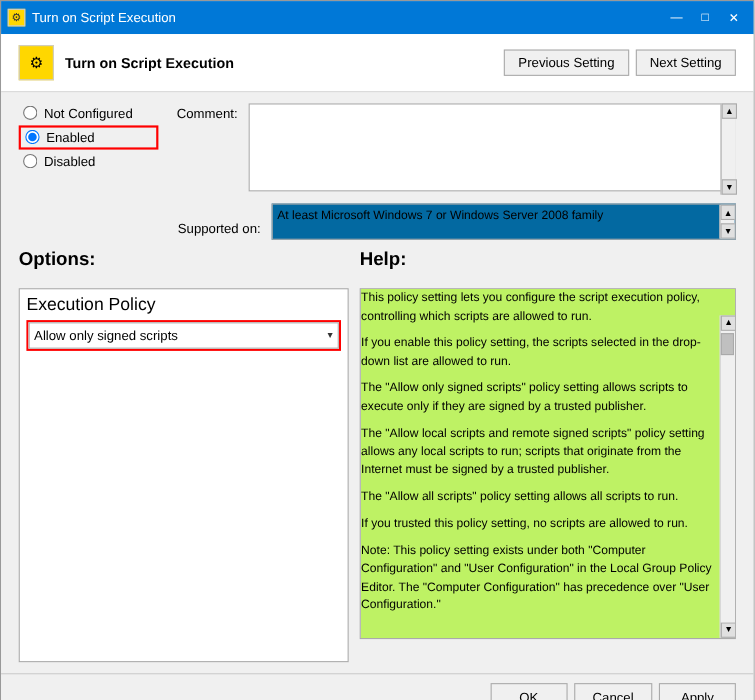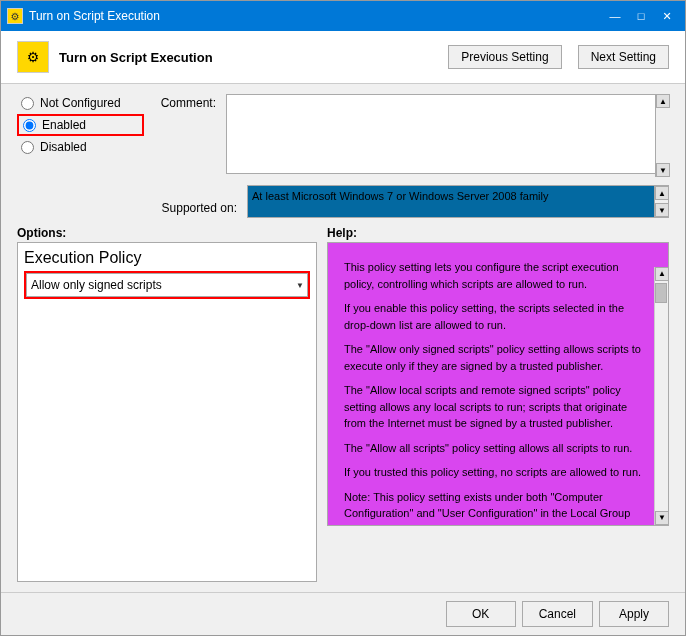--- a/index.html
+++ b/index.html
@@ -82,21 +82,21 @@
       align-items: center;
       justify-content: center;
       font-size: 14px;
     }
     .header-title {
       font-size: 13px;
       font-weight: 600;
     }
     .header-buttons {
       display: flex;
-      gap: 16px;
+      gap: 6px;
     }
     .win-btn {
       padding: 4px 12px;
       background: #f0f0f0;
       border: 1px solid #aaa;
       cursor: pointer;
       font-size: 12px;
       min-width: 90px;
       height: 24px;
       display: flex;
@@ -110,21 +110,21 @@
     }
 
     .radio-group {
       display: flex;
       flex-direction: column;
       gap: 2px;
       margin-bottom: 6px;
     }
     .radio-item {
       display: flex;
-      align-items: center;
+      align-items: flex-start;
       gap: 6px;
       padding: 2px 4px;
     }
     .radio-item input[type="radio"] {
       margin: 0;
       cursor: pointer;
       width: 13px;
       height: 13px;
     }
     .radio-enabled {
@@ -196,23 +196,23 @@
       display: flex;
       gap: 10px;
     }
     .options-col {
       width: 300px;
     }
     .help-col {
       flex: 1;
     }
     .section-title {
-      font-size: 12px;
+      font-size: 17px;
       font-weight: 600;
-      margin-bottom: 2px;
+      margin-bottom: 16px;
     }
     .options-box {
       border: 1px solid #aaa;
       background: white;
       padding: 6px;
       height: 340px;
     }
     .exec-policy-label {
       font-size: 16px;
       margin-bottom: 4px;
@@ -242,24 +242,24 @@
       position: absolute;
       right: 4px;
       top: 50%;
       transform: translateY(-50%);
       pointer-events: none;
       font-size: 8px;
       color: #333;
     }
     .help-box {
       border: 1px solid #aaa;
-      background: #d946ef;
-      height: 284px;
+      background: #bef264;
+      height: 319px;
       overflow-y: auto;
-      padding: 16px;
+      padding: 0;
       font-size: 11px;
       line-height: 1.5;
       position: relative;
     }
     .help-box p {
       margin-bottom: 8px;
     }
     .help-scroll-thumb {
       position: absolute;
       right: 1px;

